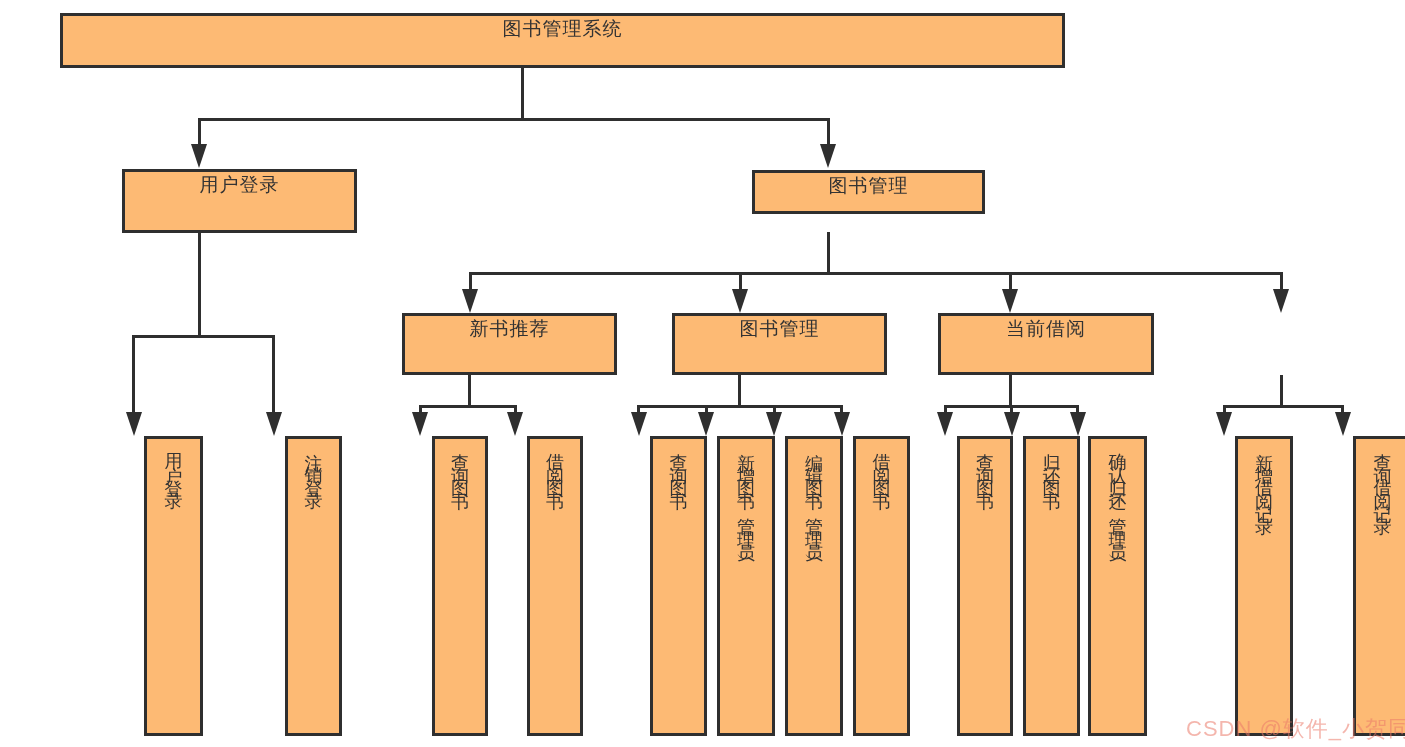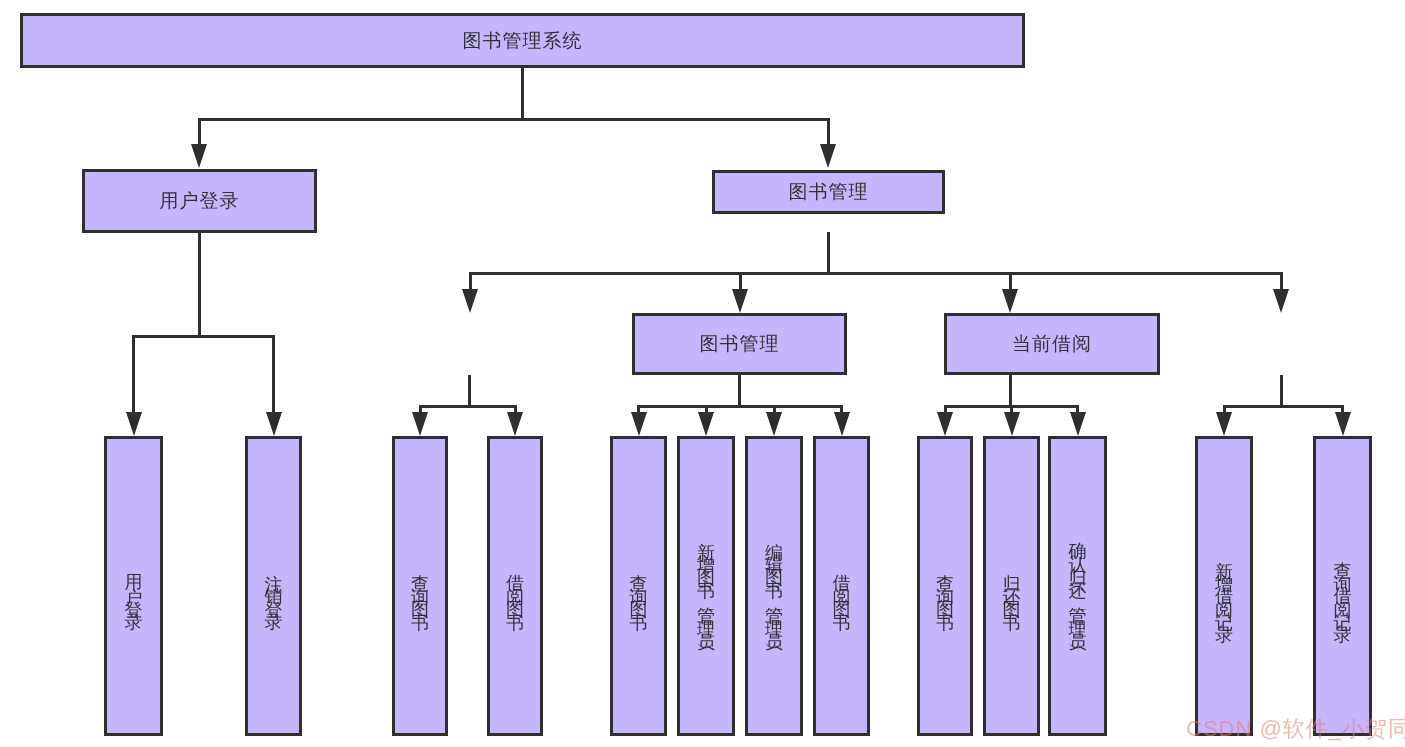--- a/index.html
+++ b/index.html
@@ -8,25 +8,25 @@
     width: 1405px;
     height: 747px;
     background: var(--bg, #ffffff);
     font-family: "Liberation Sans", sans-serif;
     overflow: hidden;
   }
   .box {
     position: absolute;
     box-sizing: border-box;
     border: 3px solid var(--line, #2f2f2f);
-    background: #c4b5fd;
+    background: #fdba74;
     color: var(--text, #333333);
     display: flex;
-    align-items: center;
     justify-content: center;
+    margin-left: 40px;
   }
   .box.h span {
     font-size: 19px;
     letter-spacing: 1px;
     white-space: nowrap;
   }
   .box.v span {
     writing-mode: vertical-rl;
     text-orientation: mixed;
     font-size: 18px;
@@ -86,24 +86,27 @@
   <div class="hl" style="left:469px;top:272px;width:814px"></div>
   <div class="vl" style="left:469px;top:272px;height:21px"></div>
   <div class="ar" style="left:462px;top:289px"></div>
   <div class="vl" style="left:739px;top:272px;height:21px"></div>
   <div class="ar" style="left:732px;top:289px"></div>
   <div class="vl" style="left:1009px;top:272px;height:21px"></div>
   <div class="ar" style="left:1002px;top:289px"></div>
   <div class="vl" style="left:1280px;top:272px;height:21px"></div>
   <div class="ar" style="left:1273px;top:289px"></div>
 
+  <div class="box h" style="left:362px;top:313px;width:215px;height:62px">
+    <span>新书推荐</span>
+  </div>
   <div class="box h" style="left:632px;top:313px;width:215px;height:62px">
     <span>图书管理</span>
   </div>
-  <div class="box h" style="left:944px;top:313px;width:216px;height:62px">
+  <div class="box h" style="left:898px;top:313px;width:216px;height:62px">
     <span>当前借阅</span>
   </div>
 
   <div class="vl" style="left:468px;top:375px;height:30px"></div>
   <div class="hl" style="left:419px;top:405px;width:98px"></div>
   <div class="vl" style="left:419px;top:405px;height:13px"></div>
   <div class="ar" style="left:412px;top:412px"></div>
   <div class="vl" style="left:514px;top:405px;height:13px"></div>
   <div class="ar" style="left:507px;top:412px"></div>
 

